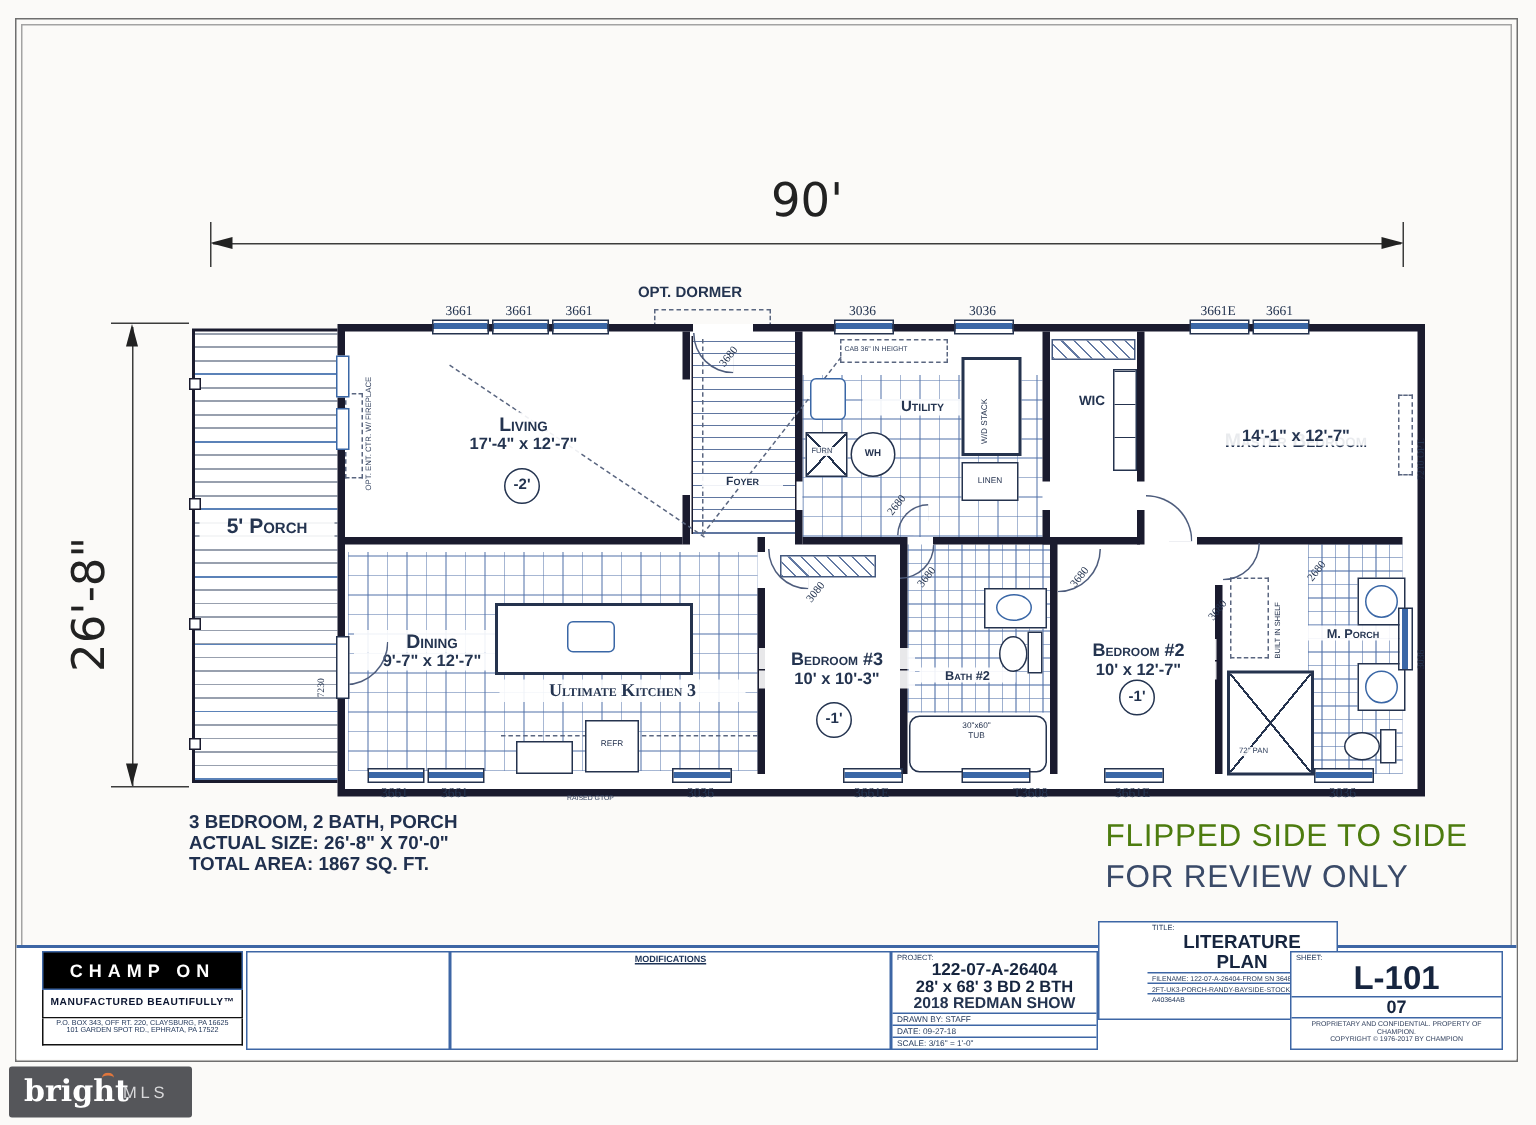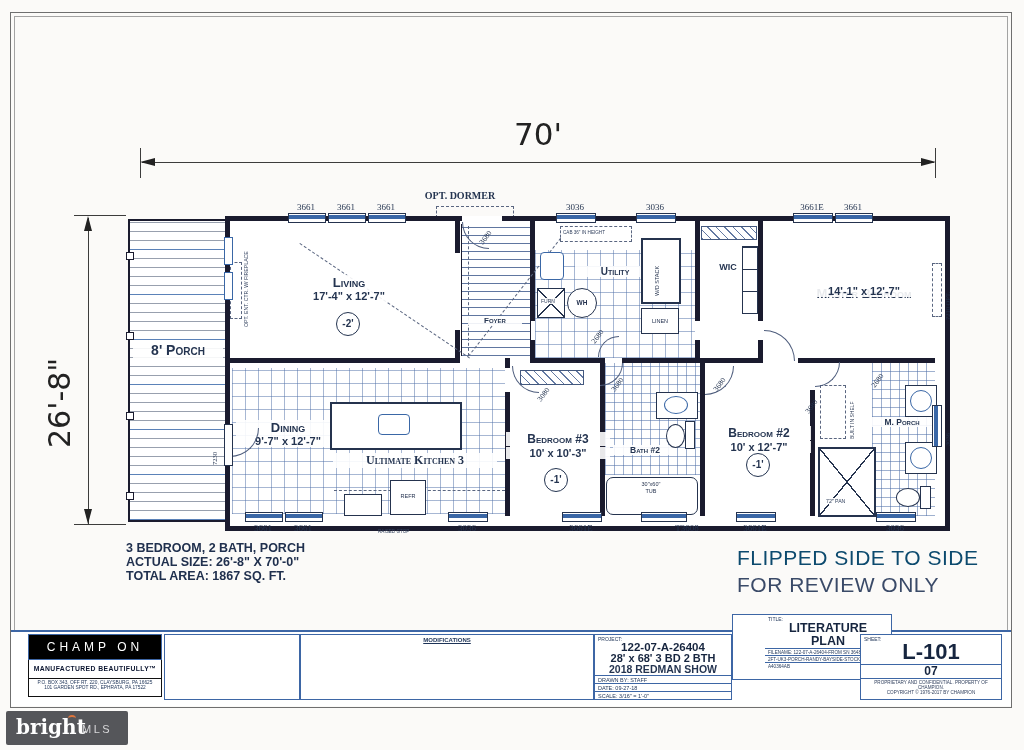--- a/index.html
+++ b/index.html
@@ -36,43 +36,43 @@
   .tb-row{border-top:1px solid #3d66a5;font-size:5.5px;color:#1d3357;padding:1px 0 0 3px;white-space:nowrap;overflow:hidden;}
 </style>
 </head>
 <body>
 
 <div class="page">
 
   <div class="abs frame1"></div>
   <div class="abs frame2"></div>
 
-  <div class="abs dimtxt" style="left:488px;top:116px;width:100px;text-align:center;font-size:31px;">70'</div>
+  <div class="abs dimtxt" style="left:488px;top:116px;width:100px;text-align:center;font-size:31px;">90'</div>
   <div class="abs dimline" style="left:142px;top:162px;width:792px;"></div>
   <div class="abs" style="left:140px;top:158px;width:0;height:0;border-top:4.5px solid transparent;border-bottom:4.5px solid transparent;border-right:15px solid #222;"></div>
   <div class="abs" style="left:921px;top:158px;width:0;height:0;border-top:4.5px solid transparent;border-bottom:4.5px solid transparent;border-left:15px solid #222;"></div>
   <div class="abs dimlinev" style="left:140px;top:148px;height:30px;"></div>
   <div class="abs dimlinev" style="left:935px;top:148px;height:30px;"></div>
 
   <div class="abs dimtxt vtext" style="left:42px;top:298px;height:150px;font-size:30px;">26'-8"</div>
   <div class="abs dimlinev" style="left:88px;top:218px;height:306px;"></div>
   <div class="abs" style="left:84px;top:216px;width:0;height:0;border-left:4.5px solid transparent;border-right:4.5px solid transparent;border-bottom:15px solid #222;"></div>
   <div class="abs" style="left:84px;top:509px;width:0;height:0;border-left:4.5px solid transparent;border-right:4.5px solid transparent;border-top:15px solid #222;"></div>
   <div class="abs dimline" style="left:74px;top:215px;width:52px;"></div>
   <div class="abs dimline" style="left:74px;top:524px;width:52px;"></div>
 
-  <div class="abs lbl" style="left:400px;top:190px;width:120px;font-size:10px;font-family:Liberation Serif, serif;">OPT. DORMER</div>
+  <div class="abs lbl" style="left:400px;top:190px;width:120px;font-size:10px;">OPT. DORMER</div>
   <div class="abs dash" style="left:436px;top:206px;width:76px;height:10px;"></div>
 
   <div class="abs porchdeck" style="left:128px;top:219px;width:97px;height:299px;border:2px solid #1a1b2e;"></div>
   <div class="abs" style="left:126px;top:252px;width:6px;height:6px;background:#fff;border:1px solid #1a1b2e;"></div>
   <div class="abs" style="left:126px;top:332px;width:6px;height:6px;background:#fff;border:1px solid #1a1b2e;"></div>
   <div class="abs" style="left:126px;top:412px;width:6px;height:6px;background:#fff;border:1px solid #1a1b2e;"></div>
   <div class="abs" style="left:126px;top:492px;width:6px;height:6px;background:#fff;border:1px solid #1a1b2e;"></div>
-  <div class="abs lbl halo" style="left:133px;top:342px;width:86px;font-size:14px;">8' Porch</div>
+  <div class="abs lbl halo" style="left:133px;top:342px;width:86px;font-size:14px;">5' Porch</div>
 
   <div class="abs" style="left:225px;top:216px;width:715px;height:305px;border:5px solid #1a1b2e;background:#fff;"></div>
 
   <div class="abs stairs" style="left:461px;top:224px;width:68px;height:132px;"></div>
   <div class="abs tile" style="left:535px;top:250px;width:160px;height:108px;"></div>
   <div class="abs tile" style="left:232px;top:368px;width:273px;height:146px;"></div>
   <div class="abs tilesm" style="left:605px;top:363px;width:95px;height:112px;"></div>
   <div class="abs tilesm" style="left:872px;top:363px;width:63px;height:153px;"></div>
 
   <div class="abs wall" style="left:455px;top:221px;width:5px;height:32px;"></div>
@@ -223,28 +223,28 @@
   <div class="abs winv" style="left:932px;top:405px;height:40px;"></div>
   <div class="abs vtext" style="left:944px;top:404px;height:42px;font-size:6.5px;font-family:'Liberation Serif',serif;color:#243450;">3036</div>
 
   <div class="abs" style="left:126px;top:538px;width:320px;">
     <div style="font-size:12.5px;font-weight:600;color:#20304e;margin-top:3px;">3 BEDROOM, 2 BATH, PORCH</div>
     <div style="font-size:12.5px;font-weight:600;color:#20304e;">ACTUAL SIZE: 26'-8" X 70'-0"</div>
     <div style="font-size:12.5px;font-weight:600;color:#20304e;">TOTAL AREA: 1867 SQ. FT.</div>
   </div>
 
   <div class="abs" style="left:737px;top:546px;width:280px;">
-    <div style="font-size:21px;color:#0c4a6e;letter-spacing:.5px;">FLIPPED SIDE TO SIDE</div>
+    <div style="font-size:21px;color:#4d7c0f;letter-spacing:.5px;">FLIPPED SIDE TO SIDE</div>
     <div style="font-size:21px;color:#3a4a68;letter-spacing:.5px;margin-top:3px;">FOR REVIEW ONLY</div>
   </div>
 
   <div class="abs" style="left:11px;top:630px;width:1000px;height:74px;border-top:2px solid #3d66a5;background:#fff;"></div>
 
   <div class="abs" style="left:28px;top:634px;width:134px;height:66px;">
-    <div style="background:#000;border:1px solid #3d66a5;height:24px;line-height:24px;text-align:center;color:#fff;font-size:12px;letter-spacing:4px;font-weight:400;">CHAMP ON</div>
+    <div style="background:#000;border:1px solid #3d66a5;height:24px;line-height:24px;text-align:center;color:#fff;font-size:12px;letter-spacing:4px;font-weight:700;">CHAMP ON</div>
     <div style="background:#fff;border:1px solid #111;border-top:none;height:18px;line-height:18px;text-align:center;color:#0b1530;font-size:6.8px;font-weight:700;letter-spacing:.4px;">MANUFACTURED BEAUTIFULLY™</div>
     <div style="background:#fff;border:1px solid #111;border-top:none;height:16px;text-align:center;padding-top:1px;">
       <div style="font-size:4.8px;color:#1d3357;">P.O. BOX 343, OFF RT. 220, CLAYSBURG, PA 16625</div>
       <div style="font-size:4.8px;color:#1d3357;">101 GARDEN SPOT RD., EPHRATA, PA 17522</div>
     </div>
   </div>
 
   <div class="abs tb-cell" style="left:164px;top:634px;width:134px;height:64px;"></div>
 
   <div class="abs tb-cell" style="left:300px;top:634px;width:292px;height:64px;">

